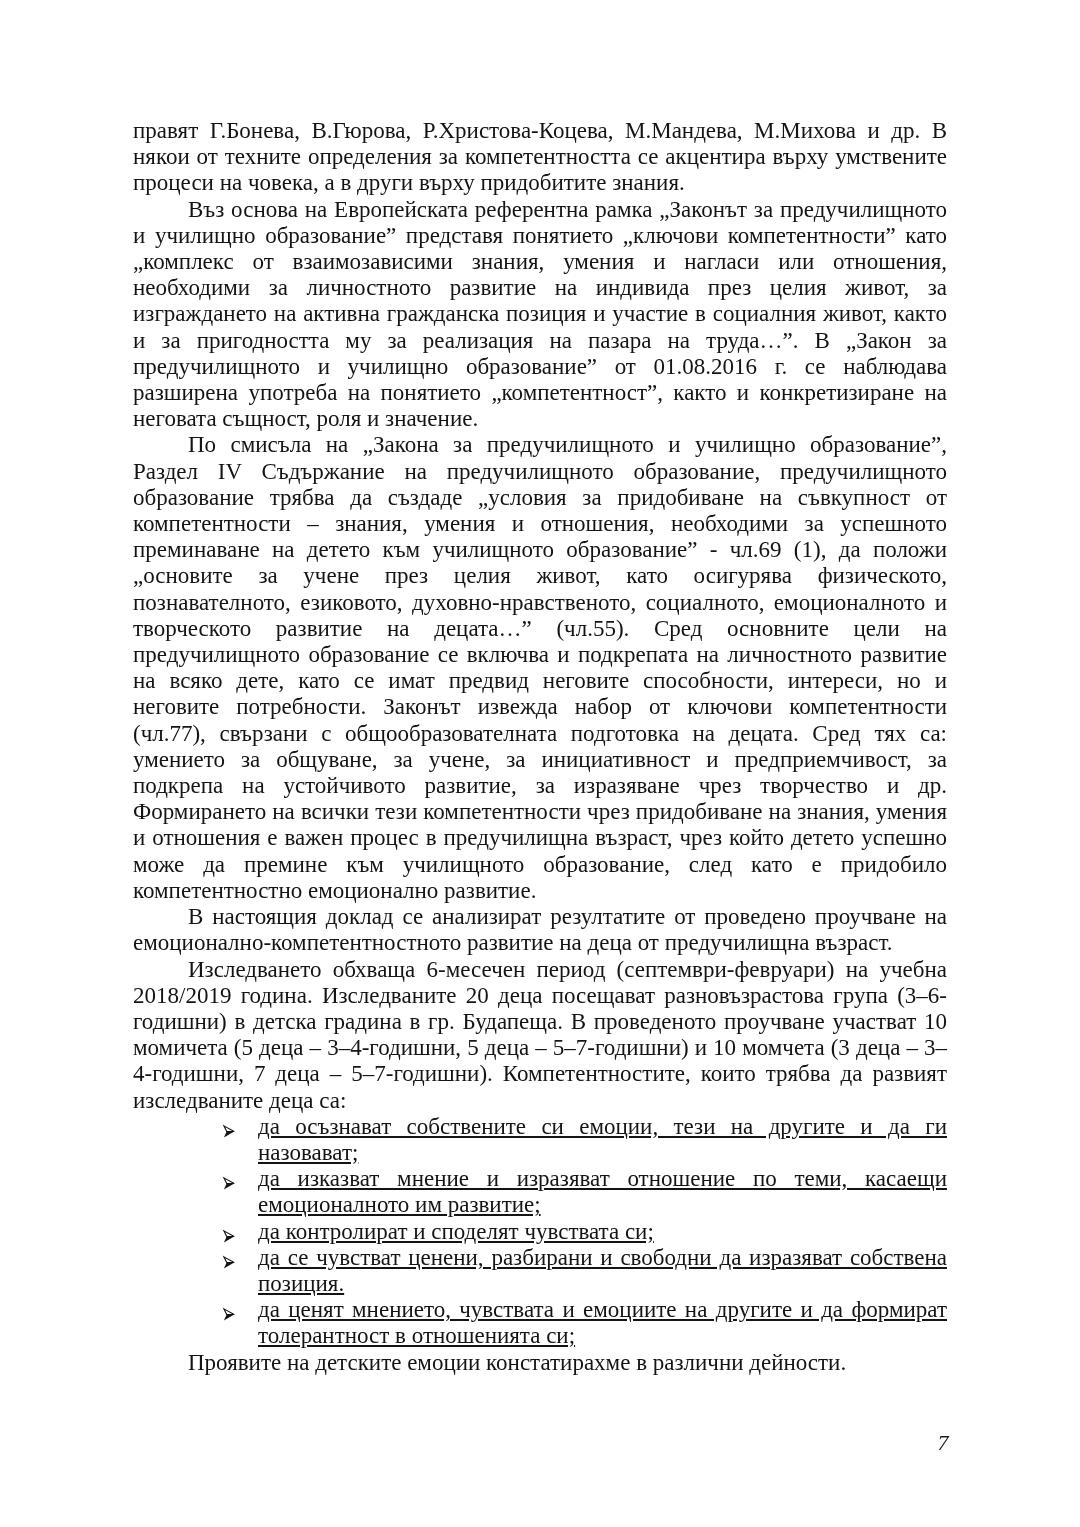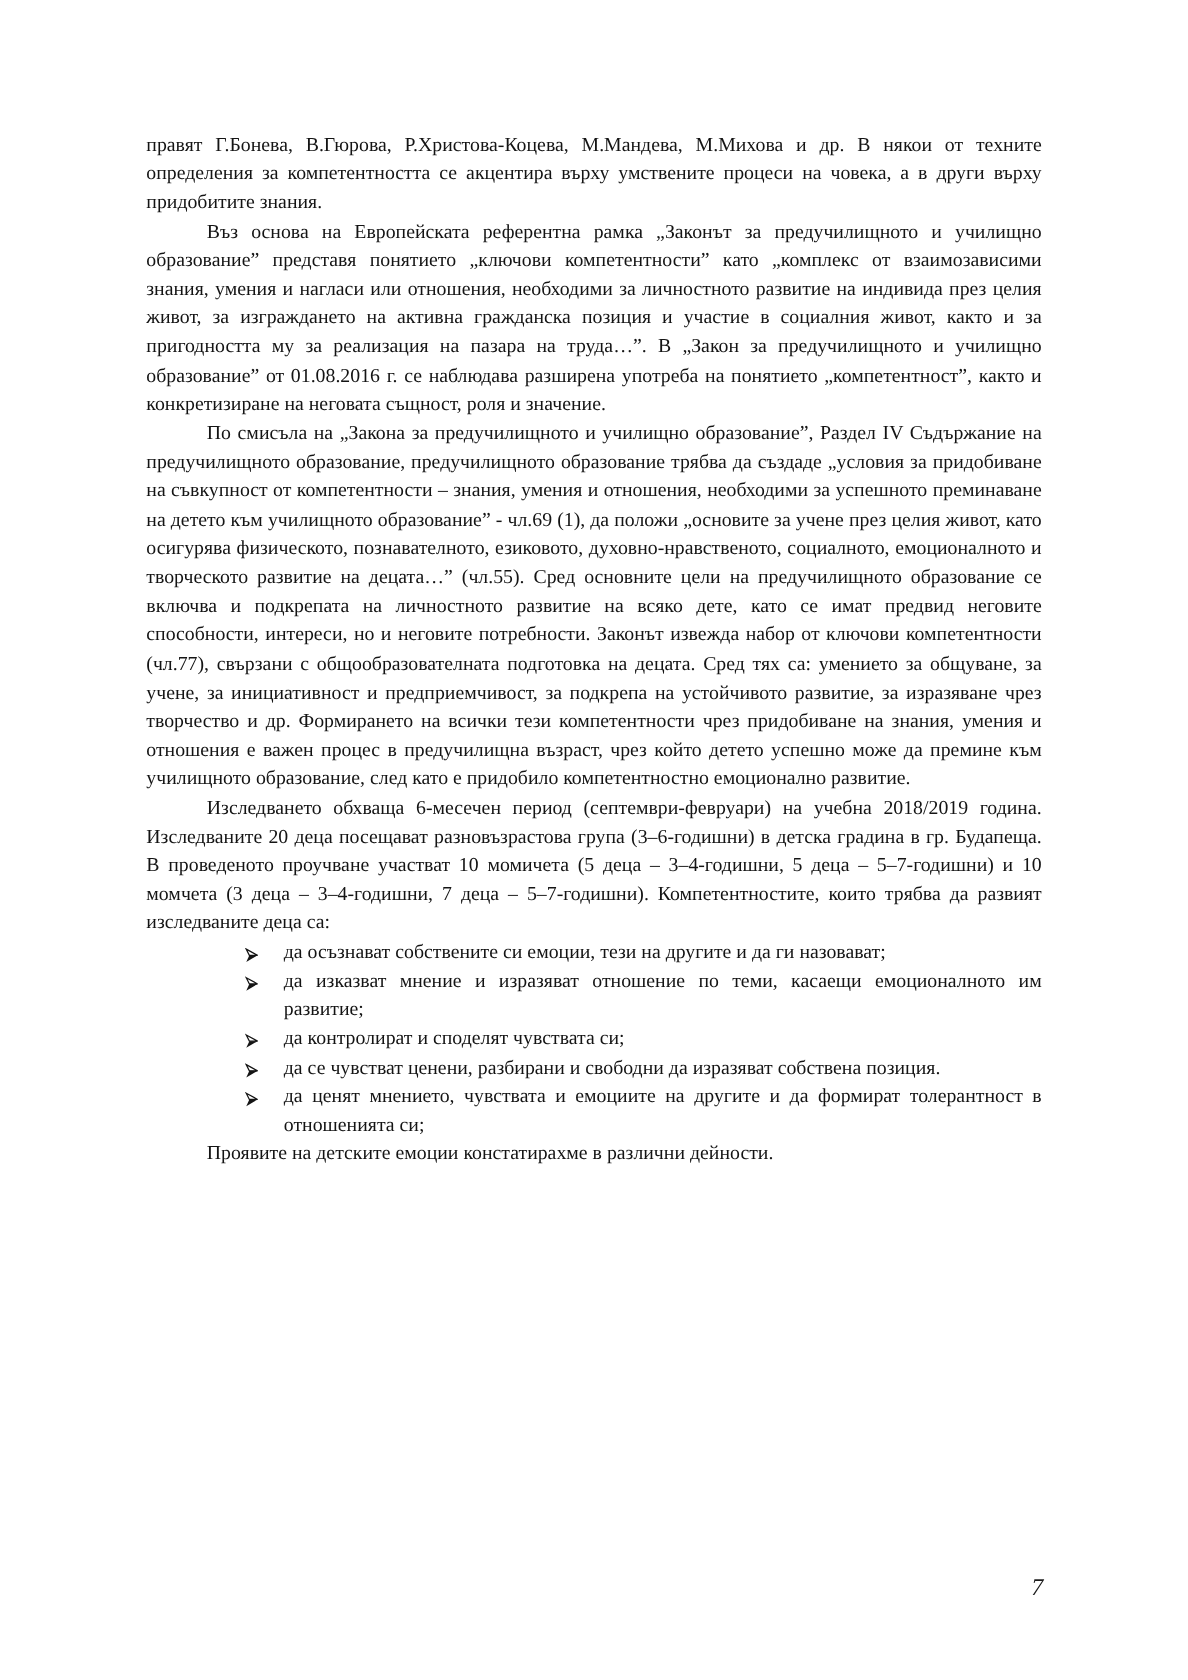--- a/index.html
+++ b/index.html
@@ -14,41 +14,42 @@
     background: #ffffff;
     color: #141414;
     font-family: "Liberation Serif", "DejaVu Serif", serif;
     overflow: hidden;
   }
   .content {
     position: absolute;
     left: 133px;
     top: 118px;
     width: 814px;
-    font-size: 18px;
+    font-size: 23px;
     line-height: 26.2px;
     text-align: justify;
   }
   p.para {
     margin: 0;
     padding: 0;
     text-indent: 55px;
     text-align: justify;
   }
   p.para.no-indent {
     text-indent: 0;
   }
   .bullet-list {
     margin: 0;
     padding: 0;
   }
   .bullet-list .li {
     position: relative;
     padding-left: 125px;
     text-align: justify;
+    text-decoration: underline;
   }
   .bullet-list .li .bullet {
     position: absolute;
     left: 89px;
     top: 5px;
     width: 15px;
     height: 15px;
     display: inline-block;
   }
   .page-number {
@@ -65,20 +66,21 @@
 </style>
 </head>
 <body>
 
 <div class="page">
   <div class="content">
 
     <p class="para no-indent">правят Г.Бонева, В.Гюрова, Р.Христова-Коцева, М.Мандева, М.Михова и др. В някои от техните определения за компетентността се акцентира върху умствените процеси на човека, а в други върху придобитите знания.</p>
     <p class="para">Въз основа на Европейската референтна рамка „Законът за предучилищното и училищно образование” представя понятието „ключови компетентности” като „комплекс от взаимозависими знания, умения и нагласи или отношения, необходими за личностното развитие на индивида през целия живот, за изграждането на активна гражданска позиция и участие в социалния живот, както и за пригодността му за реализация на пазара на труда…”. В „Закон за предучилищното и училищно образование” от 01.08.2016 г. се наблюдава разширена употреба на понятието „компетентност”, както и конкретизиране на неговата същност, роля и значение.</p>
     <p class="para">По смисъла на „Закона за предучилищното и училищно образование”, Раздел IV Съдържание на предучилищното образование, предучилищното образование трябва да създаде „условия за придобиване на съвкупност от компетентности – знания, умения и отношения, необходими за успешното преминаване на детето към училищното образование” - чл.69 (1), да положи „основите за учене през целия живот, като осигурява физическото, познавателното, езиковото, духовно-нравственото, социалното, емоционалното и творческото развитие на децата…” (чл.55). Сред основните цели на предучилищното образование се включва и подкрепата на личностното развитие на всяко дете, като се имат предвид неговите способности, интереси, но и неговите потребности. Законът извежда набор от ключови компетентности (чл.77), свързани с общообразователната подготовка на децата.  Сред тях са: умението за общуване, за учене, за инициативност и предприемчивост, за подкрепа на устойчивото развитие, за изразяване чрез творчество и др. Формирането на всички тези компетентности чрез придобиване на знания, умения и отношения е важен процес в предучилищна възраст, чрез който детето успешно може да премине към училищното образование, след като е придобило компетентностно емоционално развитие.</p>
+    <p class="para">В настоящия доклад се анализират резултатите от проведено проучване на емоционално-компетентностното развитие на деца от предучилищна възраст.</p>
     <p class="para">Изследването обхваща 6-месечен период (септември-февруари) на учебна 2018/2019 година. Изследваните 20 деца посещават разновъзрастова група (3–6-годишни) в детска градина в гр. Будапеща. В проведеното проучване участват 10 момичета (5 деца – 3–4-годишни,  5 деца – 5–7-годишни) и 10 момчета (3 деца – 3–4-годишни, 7 деца – 5–7-годишни). Компетентностите, които трябва да развият изследваните деца са:</p>
 
     <div class="bullet-list">
       <div class="li">
         <span class="bullet">
           <svg width="15" height="15" viewBox="0 0 16 16">
               <polygon points="2,2 13,8 5,8" fill="#ffffff" stroke="#141414" stroke-width="1.2"></polygon>
               <polygon points="5,8 13,8 2,14.5" fill="#141414"></polygon>
             </svg>
         </span>

